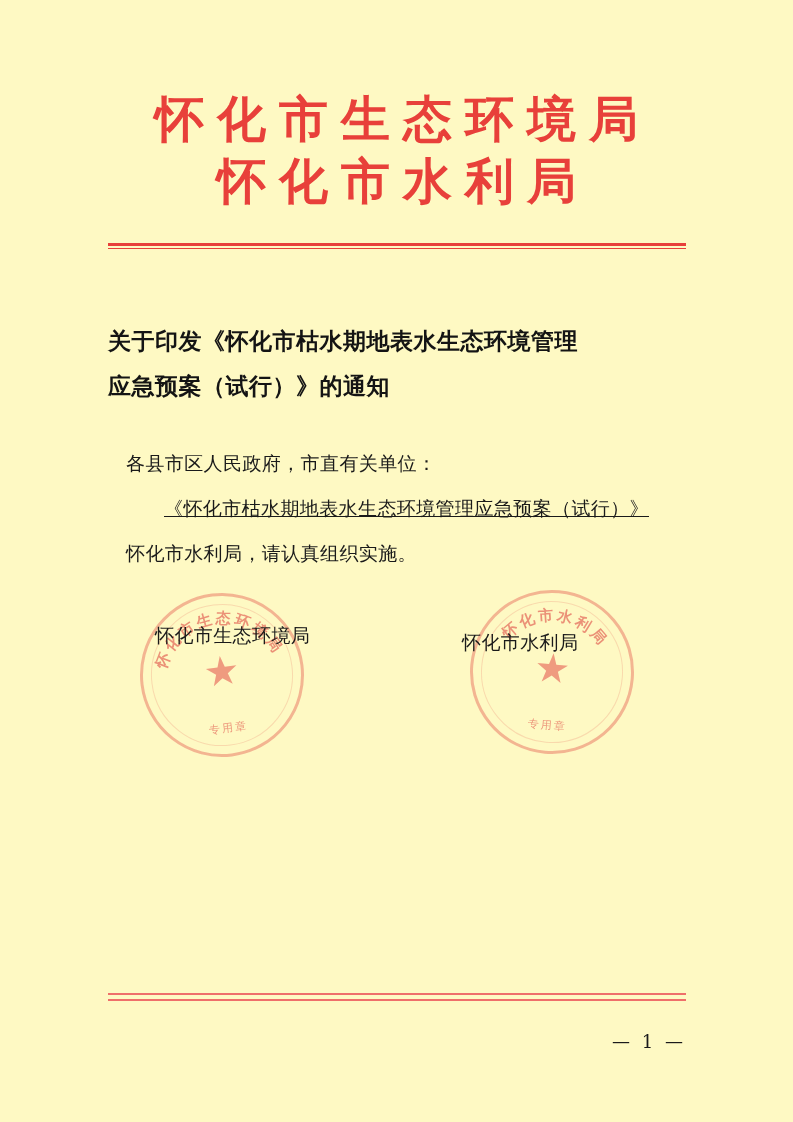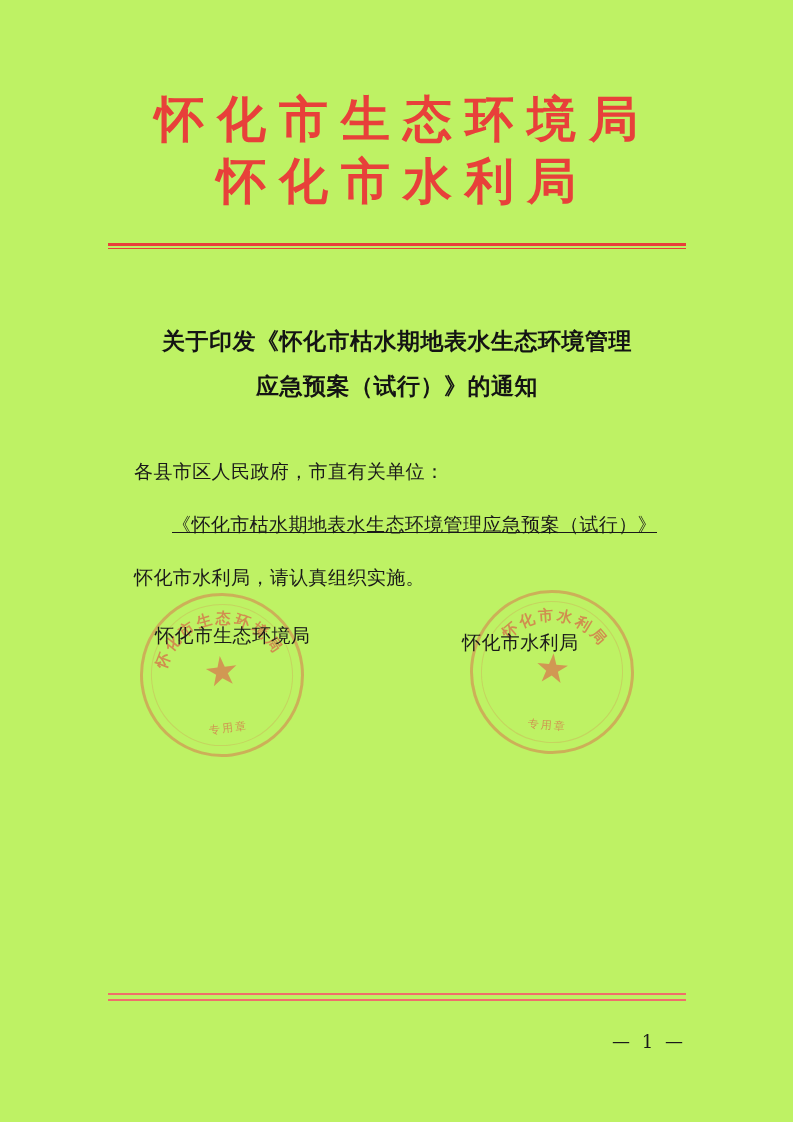--- a/index.html
+++ b/index.html
@@ -13,21 +13,21 @@
     position: relative;
     font-family: "DejaVu Serif", "Liberation Serif", serif;
     overflow: hidden;
   }
 
   .page {
     position: absolute;
     left: 0; top: 0;
     width: 793px;
     height: 1122px;
-    background: #bef264;
+    background: #fef9c3;
   }
 
   
   .letterhead {
     position: absolute;
     left: 0;
     top: 88px;
     width: 100%;
     text-align: center;
   }
@@ -59,21 +59,21 @@
     width: 100%;
     margin-top: 2px;
   }
 
   
   .doc-title {
     position: absolute;
     left: 108px;
     top: 318px;
     width: 578px;
-    text-align: center;
+    text-align: left;
     font-family: "DejaVu Serif", "Liberation Serif", serif;
     font-weight: bold;
     font-size: 23px;
     line-height: 45px;
     color: #141414;
     letter-spacing: 0.5px;
   }
   .doc-title .t-line { white-space: nowrap; }
 
   
@@ -81,21 +81,21 @@
     position: absolute;
     left: 118px;
     top: 437px;
     width: 562px;
     font-family: "DejaVu Serif", "Liberation Serif", serif;
     font-size: 19px;
     line-height: 37px;
     color: #1a1a1a;
     letter-spacing: 0.4px;
   }
-  .body-text p { margin: 16px; }
+  .body-text p { margin: 8px; }
   .indent2 { text-indent: 38px; text-decoration: underline; }
 
   
   .sign-left {
     position: absolute;
     left: 155px;
     top: 623px;
     font-size: 19px;
     color: #1a1a1a;
     letter-spacing: 0.4px;

